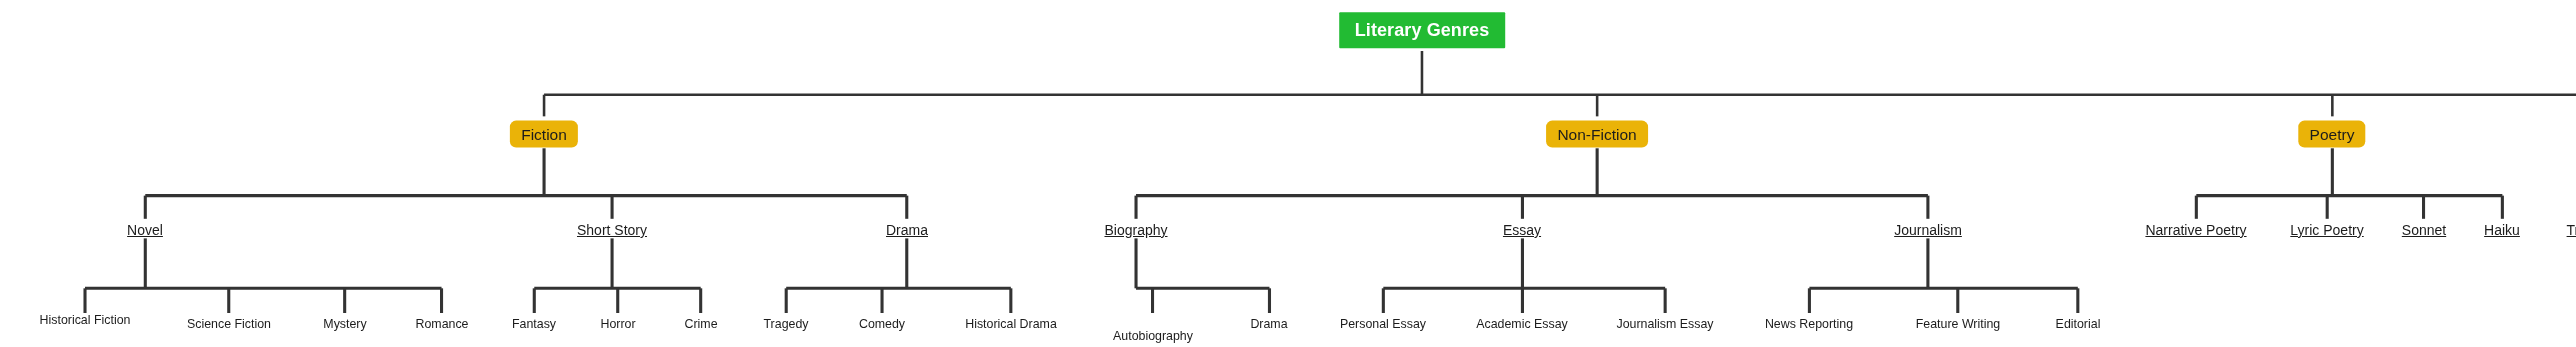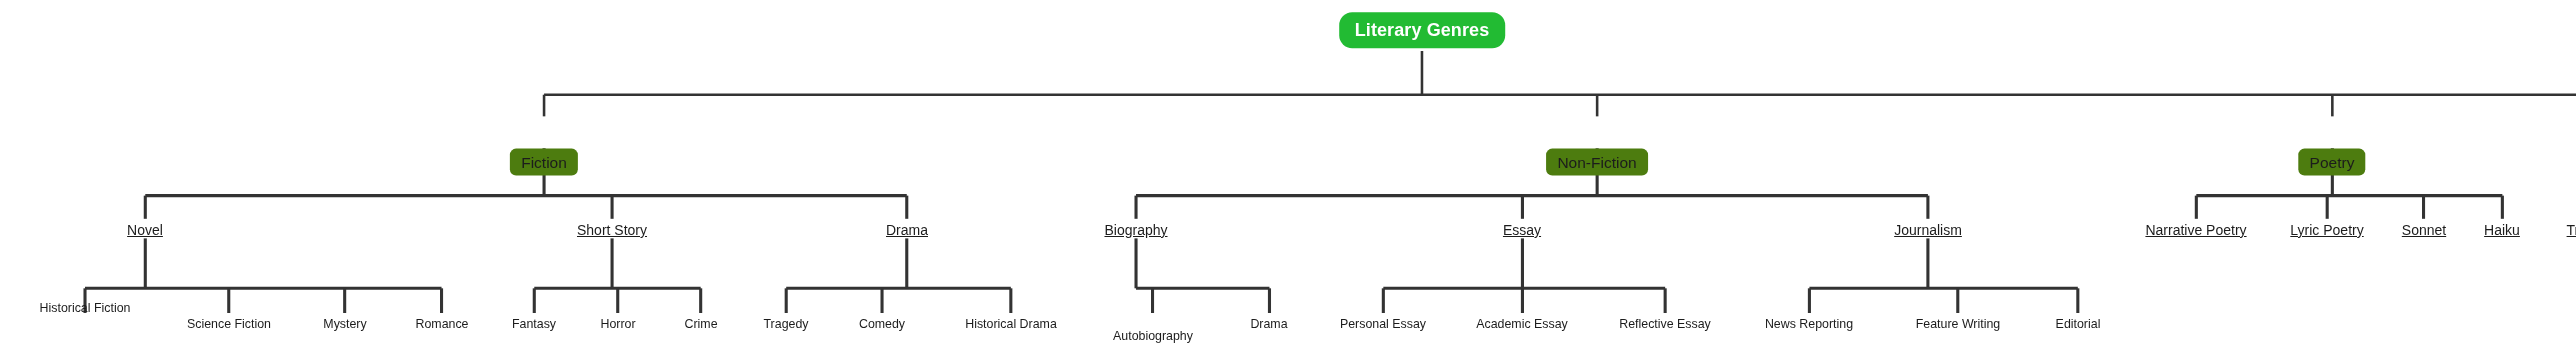--- a/index.html
+++ b/index.html
@@ -33,30 +33,29 @@
     white-space: nowrap;
     text-align: center;
     line-height: 1;
   }
   .node-root {
     background: #22bb33;
     color: #ffffff;
     font-weight: bold;
     font-size: 18px;
     padding: 8.8px 15.5px;
-    border-radius: 13px;
+    border-radius: 1px;
     letter-spacing: 0.1px;
   }
   .node-l1 {
-    background: #4d7c0f;
+    background: #eab308;
     color: #1c1c1c;
     font-size: 15.5px;
     padding: 5.7px 11.3px;
     border-radius: 6.2px;
-    margin-top: 28px;
   }
   .node-l2 {
     color: #1c1c1c;
     font-size: 14px;
     background: transparent;
     padding: 1px 3.1px;
     text-decoration: underline;
   }
   .node-l3 {
     color: #1c1c1c;
@@ -137,33 +136,33 @@
       <div class="node node-l2" style="left: 612px; top: 230px;">Short Story</div>
       <div class="node node-l2" style="left: 907px; top: 230px;">Drama</div>
       <div class="node node-l2" style="left: 1136px; top: 230px;">Biography</div>
       <div class="node node-l2" style="left: 1522px; top: 230px;">Essay</div>
       <div class="node node-l2" style="left: 1928px; top: 230px;">Journalism</div>
       <div class="node node-l2" style="left: 2196px; top: 230px;">Narrative Poetry</div>
       <div class="node node-l2" style="left: 2327px; top: 230px;">Lyric Poetry</div>
       <div class="node node-l2" style="left: 2424px; top: 230px;">Sonnet</div>
       <div class="node node-l2" style="left: 2502px; top: 230px;">Haiku</div>
       <div class="node node-l2" style="left: 2592px; top: 230px;">Tragedy</div>
-      <div class="node node-l3" style="left: 85px; top: 308px;">Historical Fiction</div>
+      <div class="node node-l3" style="left: 85px; top: 320px;">Historical Fiction</div>
       <div class="node node-l3" style="left: 229px; top: 324px;">Science Fiction</div>
       <div class="node node-l3" style="left: 345px; top: 324px;">Mystery</div>
       <div class="node node-l3" style="left: 442px; top: 324px;">Romance</div>
       <div class="node node-l3" style="left: 534px; top: 324px;">Fantasy</div>
       <div class="node node-l3" style="left: 618px; top: 324px;">Horror</div>
       <div class="node node-l3" style="left: 701px; top: 324px;">Crime</div>
       <div class="node node-l3" style="left: 786px; top: 324px;">Tragedy</div>
       <div class="node node-l3" style="left: 882px; top: 324px;">Comedy</div>
       <div class="node node-l3" style="left: 1011px; top: 324px;">Historical Drama</div>
       <div class="node node-l3" style="left: 1153px; top: 336px; text-align: center;">Autobiography</div>
       <div class="node node-l3" style="left: 1269px; top: 324px;">Drama</div>
       <div class="node node-l3" style="left: 1383px; top: 324px;">Personal Essay</div>
       <div class="node node-l3" style="left: 1522px; top: 324px; text-align: right;">Academic Essay</div>
-      <div class="node node-l3" style="left: 1665px; top: 324px;">Reflective Essay</div>
+      <div class="node node-l3" style="left: 1665px; top: 324px;">Journalism Essay</div>
       <div class="node node-l3" style="left: 1809px; top: 324px;">News Reporting</div>
       <div class="node node-l3" style="left: 1958px; top: 324px;">Feature Writing</div>
       <div class="node node-l3" style="left: 2078px; top: 324px;">Editorial</div>
     </div>
 </div>
 
 
 </body></html>

